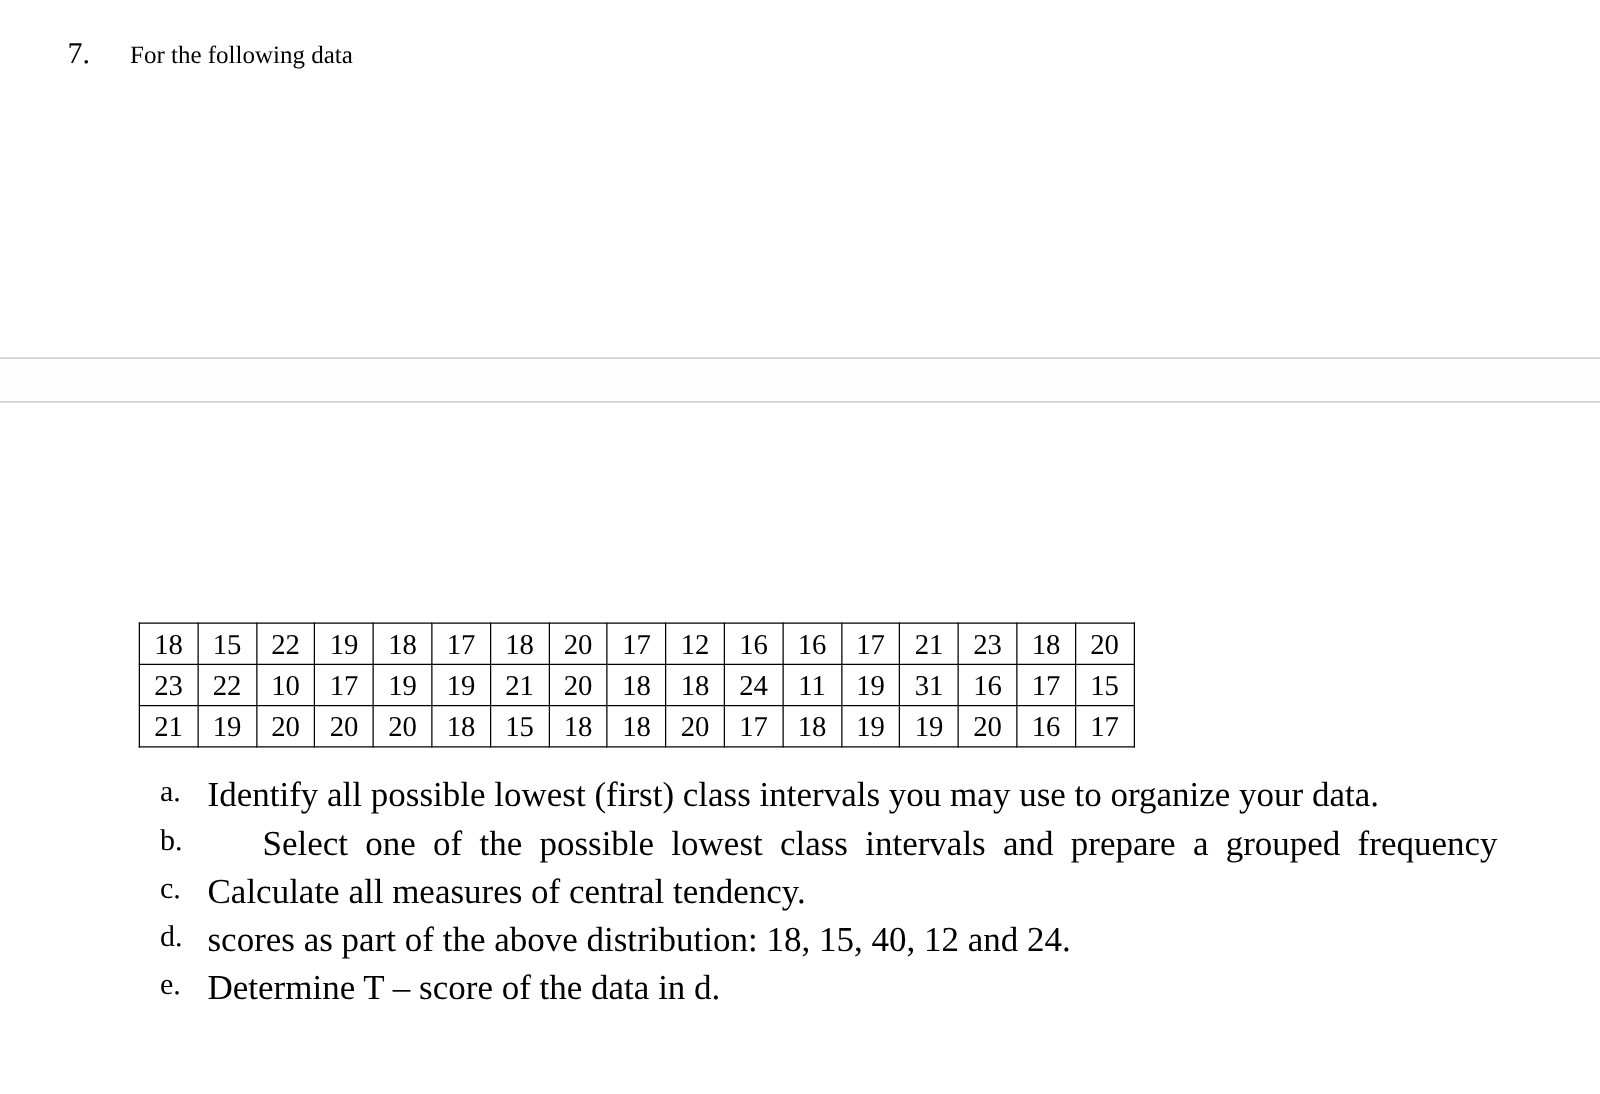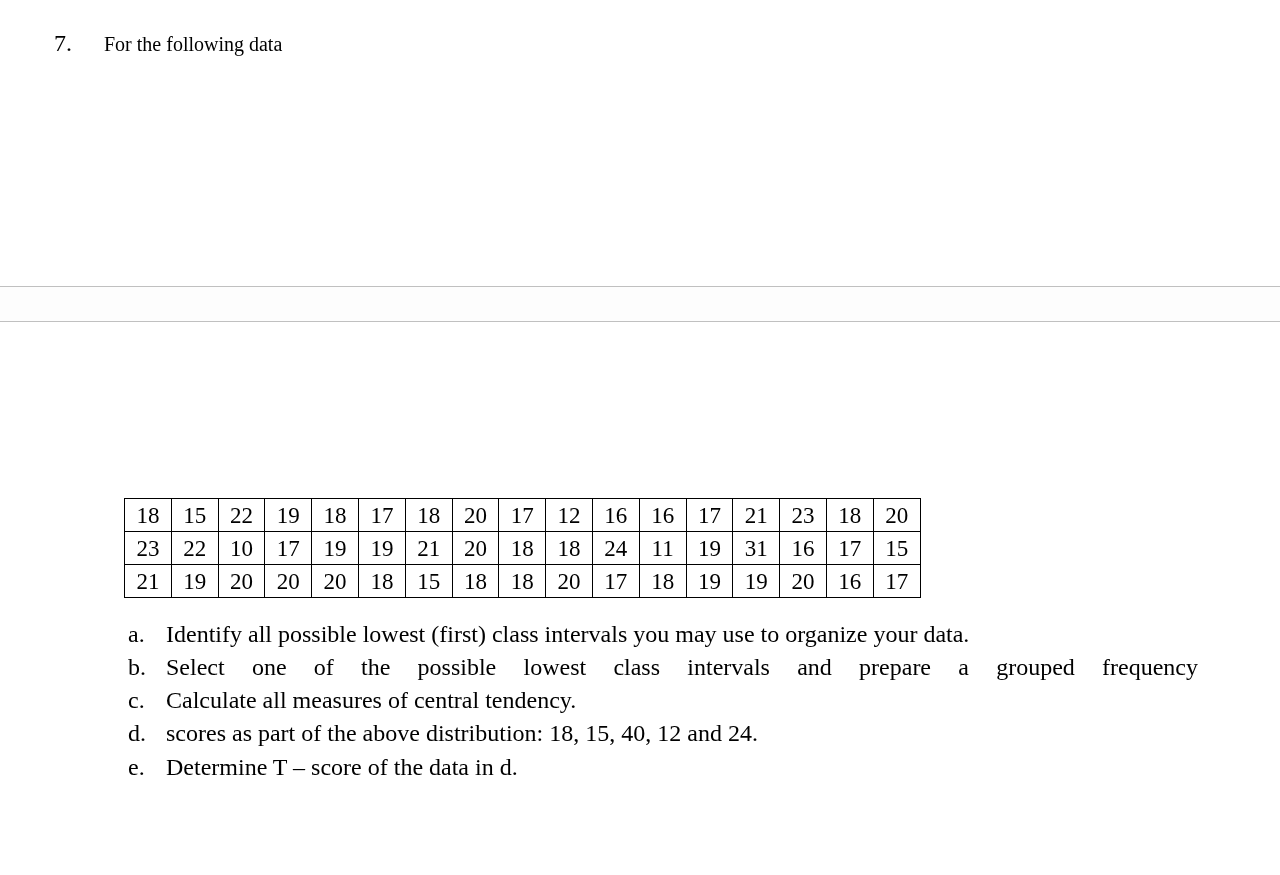--- a/index.html
+++ b/index.html
@@ -36,21 +36,21 @@
       left: 0;
       width: 1280px;
       height: 36px;
       border-top: 1px solid #c0c0c0;
       border-bottom: 1px solid #c0c0c0;
       background: #fdfdfd;
     }
     .data-table {
       position: absolute;
       top: 498px;
-      left: 124px;
+      left: 111px;
       border-collapse: collapse;
     }
     .data-table td {
       border: 1px solid #000;
       text-align: center;
       width: 46.8px;
       height: 33px;
       font-size: 23px;
       padding: 0;
       line-height: 1;
@@ -66,26 +66,27 @@
       align-items: flex-start;
       margin-bottom: 1px;
       line-height: 1.34;
     }
     .sub-letter {
       width: 38px;
       flex-shrink: 0;
       font-size: 24px;
     }
     .sub-text {
-      font-size: 24px;
+      font-size: 28px;
       flex: 1;
     }
     .justify-line1 {
       text-align: justify;
       text-align-last: justify;
+      margin-left: 44px;
     }
   </style>
 </head>
 <body>
 
 <div class="question-header">
   <div class="question-number">7.</div>
   <div class="question-text">For the following data</div>
 </div>
 

